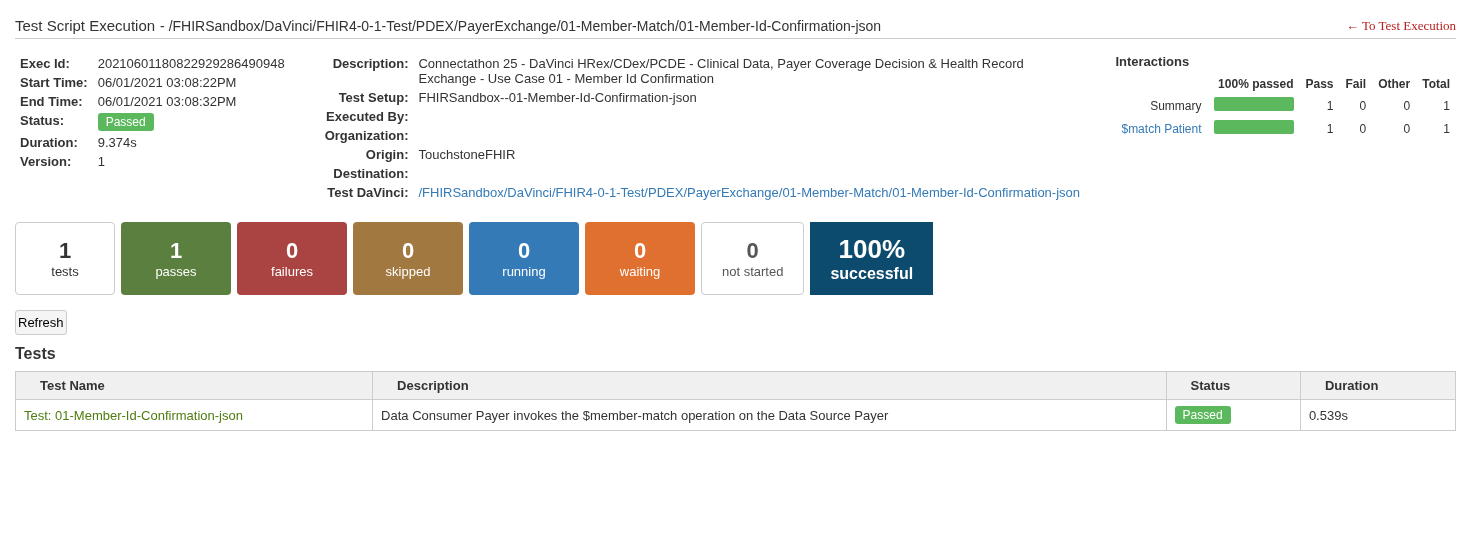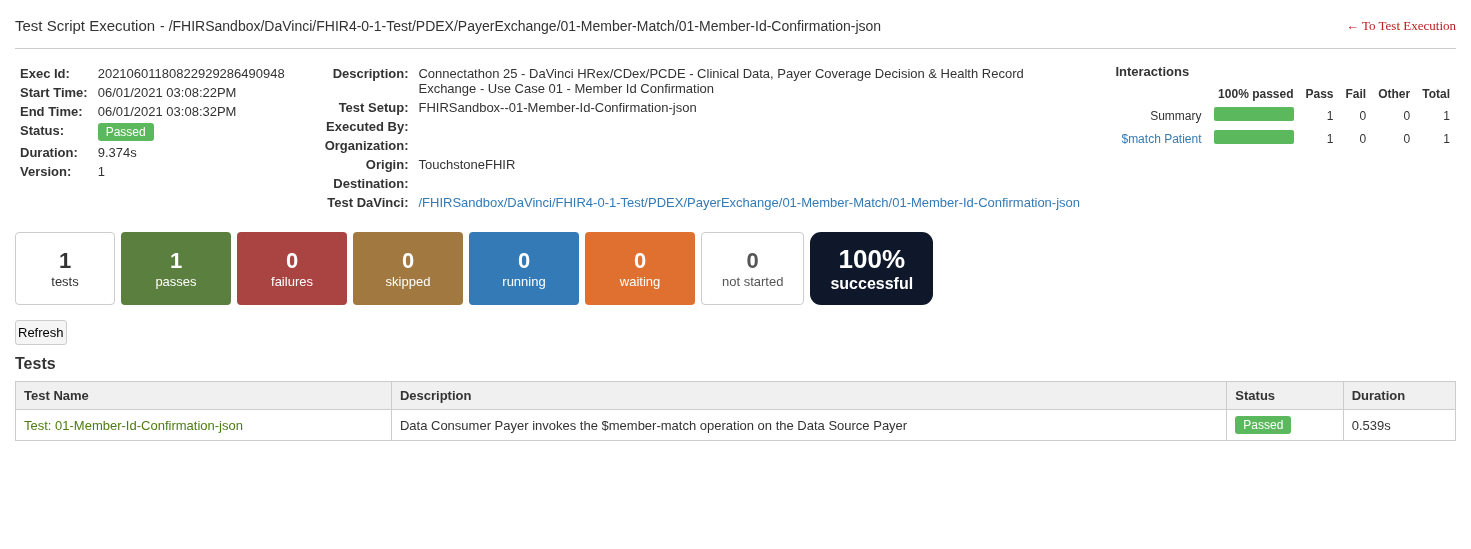--- a/index.html
+++ b/index.html
@@ -1,18 +1,18 @@
 <!DOCTYPE html>
 <html><head>
   <meta charset="utf-8">
   <style>
     * { box-sizing: border-box; margin: 0; padding: 0; }
     body { font-family: Arial, sans-serif; font-size: 13px; color: #333; background: #fff; padding: 15px; }
 
-    .header { display: flex; justify-content: space-between; align-items: center; margin-bottom: 15px; border-bottom: 1px solid #ccc; padding-bottom: 12px; }
+    .header { display: flex; justify-content: space-between; align-items: center; margin-bottom: 15px; border-bottom: 1px solid #ccc; padding-bottom: 2px; }
     .header-title { font-size: 18px; font-weight: bold; }
     .header-title span { font-weight: normal; font-size: 15px; }
     .back-link { color: #b91c1c; text-decoration: none; font-size: 13px; white-space: nowrap; font-family: Liberation Serif, serif; }
     .back-link::before { content: '← '; }
 
     .meta-section { display: flex; gap: 30px; margin-bottom: 20px; }
     .meta-left { min-width: 220px; }
     .meta-left table { border-collapse: collapse; }
     .meta-left td { padding: 2px 5px; vertical-align: top; }
     .meta-left td:first-child { font-weight: bold; text-align: left; white-space: nowrap; }
@@ -35,32 +35,32 @@
 
     .stats-row { display: flex; align-items: stretch; gap: 0; margin-bottom: 15px; }
     .stat-box { display: flex; flex-direction: column; align-items: center; justify-content: center; padding: 12px 20px; font-weight: bold; }
     .stat-box.tests { border: 1px solid #ccc; border-radius: 4px; min-width: 100px; font-size: 16px; }
     .stat-box.passes { background: #5b7f3e; color: #fff; border-radius: 4px; min-width: 110px; }
     .stat-box.failures { background: #a94442; color: #fff; border-radius: 4px; min-width: 110px; }
     .stat-box.skipped { background: #a07840; color: #fff; border-radius: 4px; min-width: 110px; }
     .stat-box.running { background: #337ab7; color: #fff; border-radius: 4px; min-width: 110px; }
     .stat-box.waiting { background: #e07030; color: #fff; border-radius: 4px; min-width: 110px; }
     .stat-box.not-started { border: 1px solid #ccc; border-radius: 4px; min-width: 100px; color: #555; }
-    .stat-box.successful { background: #0f172a; color: #fff; border-radius: 11px; min-width: 120px; font-size: 20px; }
+    .stat-box.successful { background: #0c4a6e; color: #fff; border-radius: 0; min-width: 120px; font-size: 20px; }
     .stat-box .num { font-size: 22px; font-weight: bold; }
     .stat-box .lbl { font-size: 13px; font-weight: normal; }
     .stat-box.successful .pct { font-size: 26px; font-weight: bold; }
     .stat-box.successful .suc { font-size: 16px; }
     .stats-row { gap: 6px; }
 
     .refresh-btn { border: 1px solid #ccc; background: #f5f5f5; padding: 4px 2px; border-radius: 3px; cursor: pointer; font-size: 13px; margin-bottom: 10px; }
 
     .tests-section h3 { font-size: 16px; font-weight: bold; margin-bottom: 8px; }
     .tests-table { width: 100%; border-collapse: collapse; border: 1px solid #ccc; }
-    .tests-table th { background: #f0f0f0; text-align: left; padding: 6px 8px; border: 1px solid #ccc; font-weight: bold; }
+    .tests-table th { background: #f0f0f0; text-align: left; padding: 6px 24px; border: 1px solid #ccc; font-weight: bold; }
     .tests-table td { padding: 6px 8px; border: 1px solid #ccc; vertical-align: middle; }
     .tests-table a { color: #4d7c0f; text-decoration: none; }
     .passed-badge { display: inline-block; background: #5cb85c; color: #fff; padding: 2px 8px; border-radius: 3px; font-size: 12px; }
   </style>
 </head>
 <body>
 
 
 
 <div class="header">

